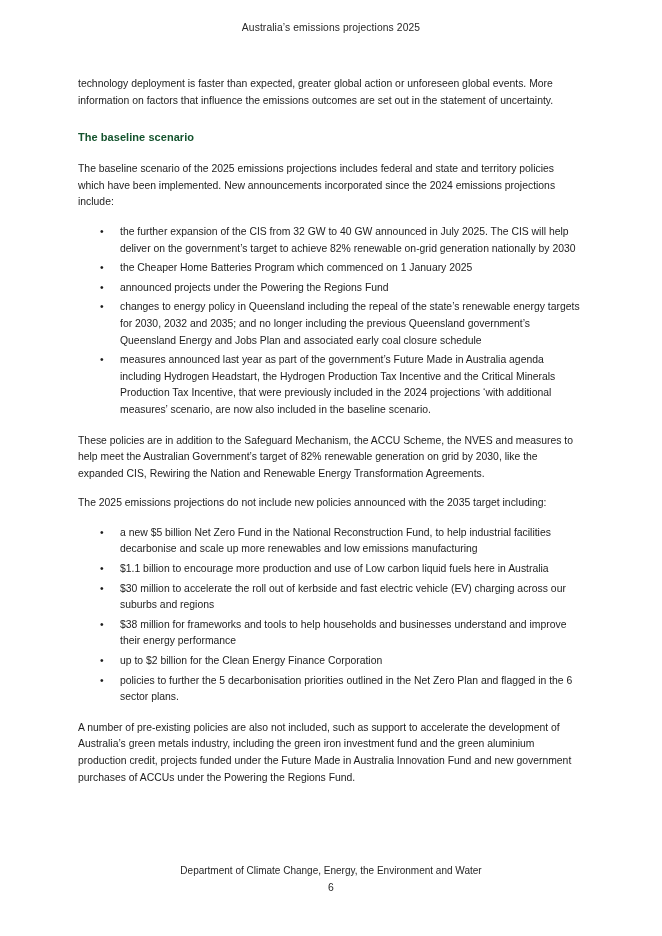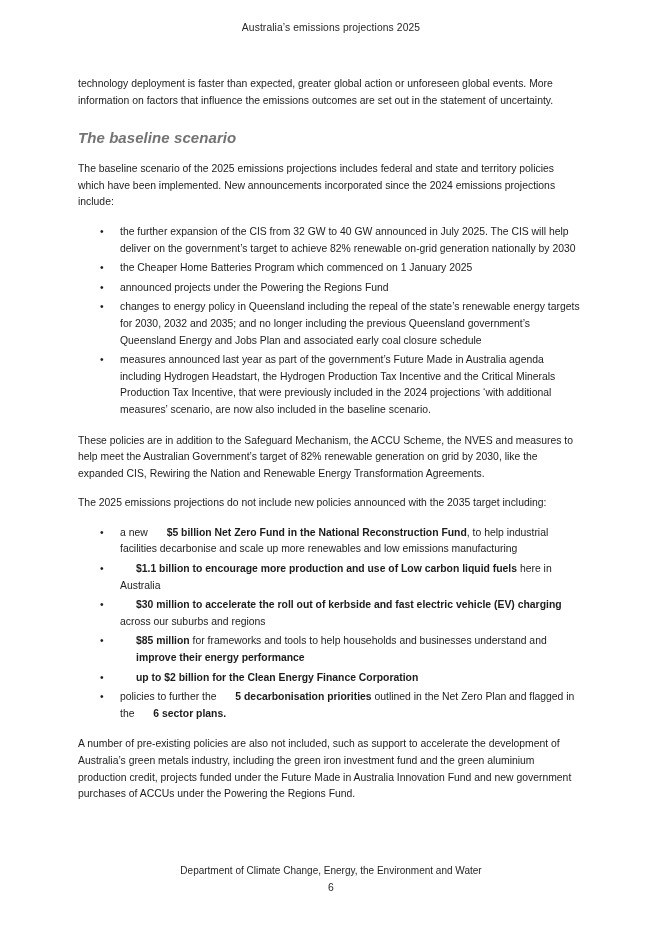--- a/index.html
+++ b/index.html
@@ -49,26 +49,25 @@
   p.body-para {
     margin: 0 4px 13px 0;
     font-size: 10.4px;
     line-height: 16.6px;
     color: #1c1c1c;
     text-align: left;
   }
 
   h2.section-heading {
     margin: 18px 0 13px 0;
-    font-size: 15px;
+    font-size: 11px;
     line-height: 21px;
     font-weight: bold;
-    color: #737373;
+    color: #14532d;
     letter-spacing: 0.005em;
-    font-style: italic;
   }
 
   ul.bullets {
     list-style: none;
     margin: 0 0 13px 0;
     padding: 0;
   }
   ul.bullets.tight { margin-bottom: 14px; }
 
   ul.bullets li {
@@ -84,21 +83,21 @@
   ul.bullets li .bullet-dot {
     position: absolute;
     left: 22px;
     top: 0;
     font-size: 10.4px;
     line-height: 16.6px;
     color: #1c1c1c;
   }
 
   ul.bullets li .li-text b,
-  ul.bullets li .li-text strong { font-weight: bold; margin-left: 16px; }
+  ul.bullets li .li-text strong { font-weight: normal; }
 
   
   .doc-footer {
     position: absolute;
     bottom: 40px;
     left: 0;
     right: 0;
     text-align: center;
   }
   .doc-footer .footer-line {
@@ -138,21 +137,21 @@
       </ul>
 
     <p class="body-para">These policies are in addition to the Safeguard Mechanism, the ACCU Scheme, the NVES and measures to help meet the Australian Government’s target of 82% renewable generation on grid by 2030, like the expanded CIS, Rewiring the Nation and Renewable Energy Transformation Agreements.</p>
 
     <p class="body-para">The 2025 emissions projections do not include new policies announced with the 2035 target including:</p>
 
     <ul class="bullets tight" id="excluded-list">
         <li><span class="bullet-dot">•</span><span class="li-text"><span>a new </span><b>$5 billion Net Zero Fund in the National Reconstruction Fund</b><span>, to help industrial facilities decarbonise and scale up more renewables and low emissions manufacturing</span></span></li>
         <li><span class="bullet-dot">•</span><span class="li-text"><b>$1.1 billion to encourage more production and use of Low carbon liquid fuels</b><span> here in Australia</span></span></li>
         <li><span class="bullet-dot">•</span><span class="li-text"><b>$30 million to accelerate the roll out of kerbside and fast electric vehicle (EV) charging</b><span> across our suburbs and regions</span></span></li>
-        <li><span class="bullet-dot">•</span><span class="li-text"><b>$85 million</b><span> for frameworks and tools to help households and businesses understand and </span><b>improve their energy performance</b></span></li>
+        <li><span class="bullet-dot">•</span><span class="li-text"><b>$38 million</b><span> for frameworks and tools to help households and businesses understand and </span><b>improve their energy performance</b></span></li>
         <li><span class="bullet-dot">•</span><span class="li-text"><b>up to $2 billion for the Clean Energy Finance Corporation</b></span></li>
         <li><span class="bullet-dot">•</span><span class="li-text"><span>policies to further the </span><b>5 decarbonisation priorities</b><span> outlined in the Net Zero Plan and flagged in the </span><b>6 sector plans.</b></span></li>
       </ul>
 
     <p class="body-para">A number of pre-existing policies are also not included, such as support to accelerate the development of Australia’s green metals industry, including the green iron investment fund and the green aluminium production credit, projects funded under the Future Made in Australia Innovation Fund and new government purchases of ACCUs under the Powering the Regions Fund.</p>
 
   </div>
 
   <div class="doc-footer">
     <div class="footer-line">Department of Climate Change, Energy, the Environment and Water</div>

